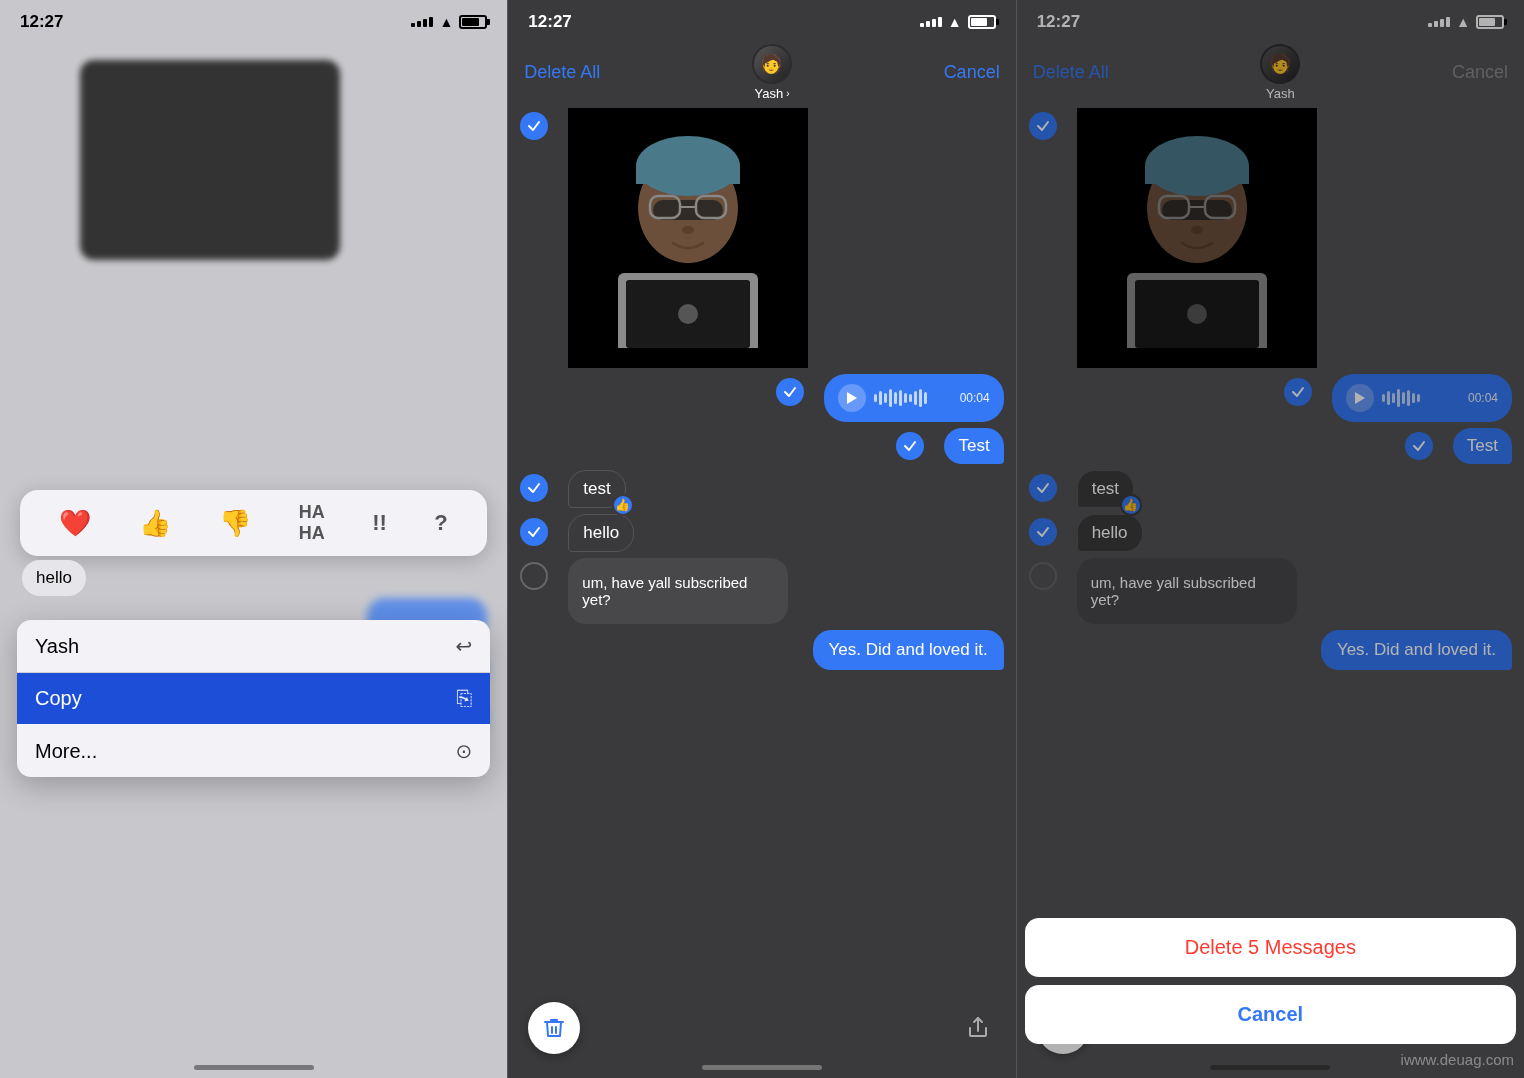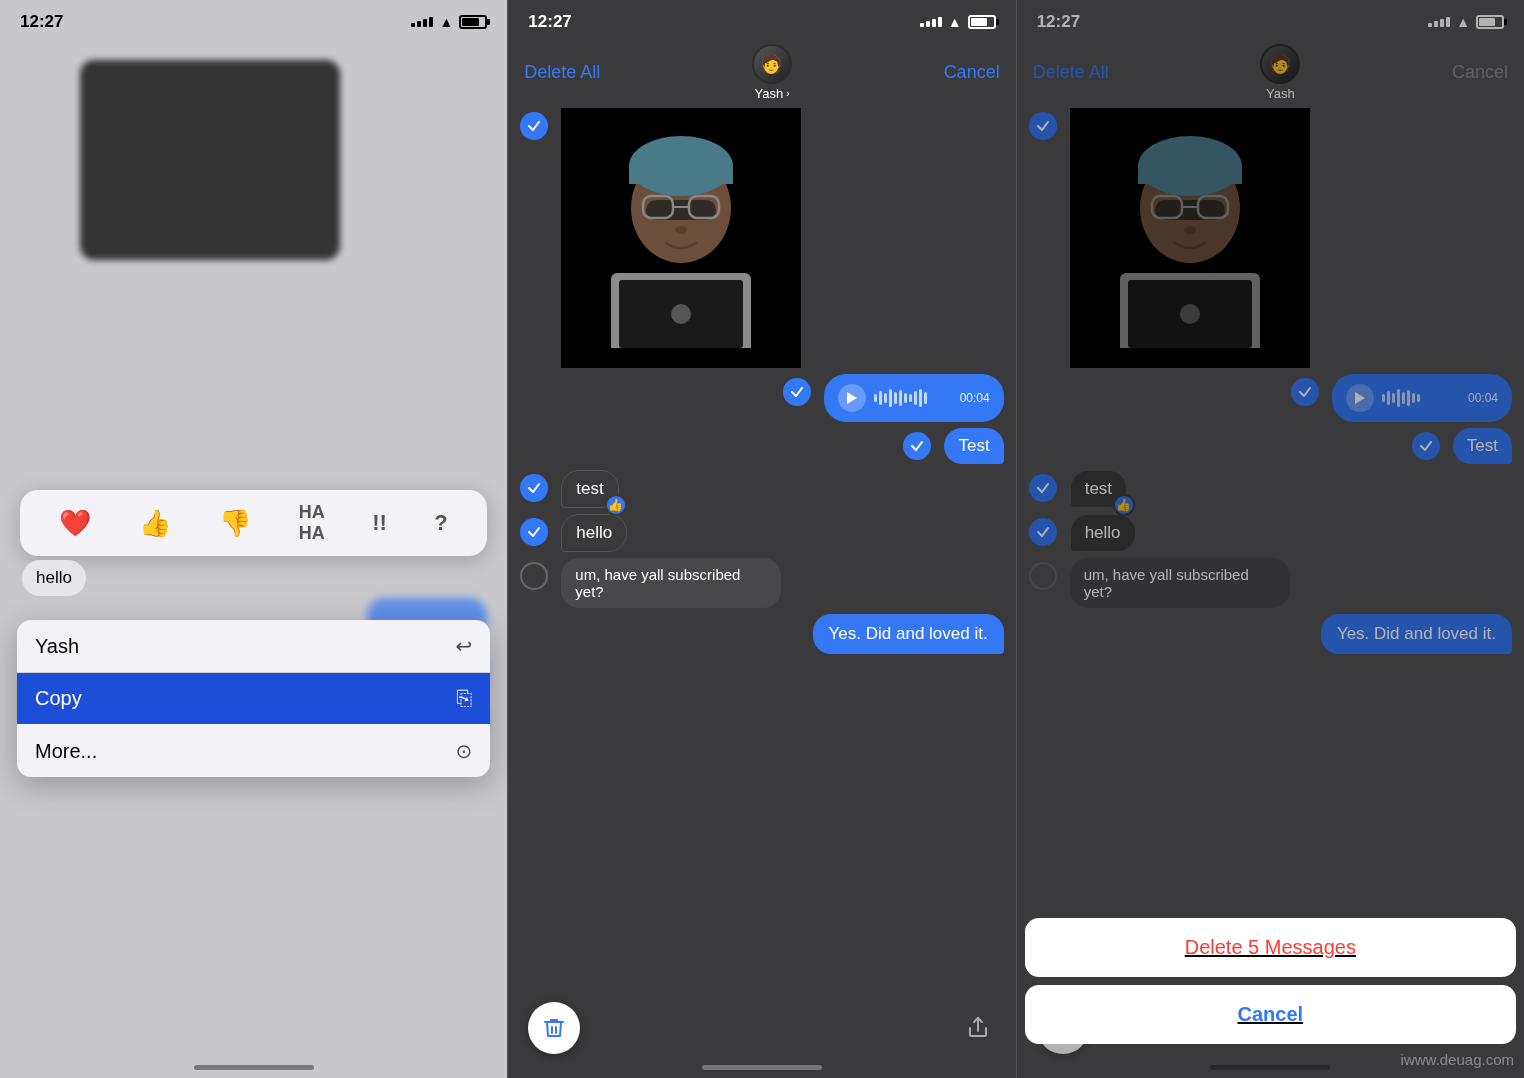--- a/index.html
+++ b/index.html
@@ -285,21 +285,21 @@
       overflow: hidden;
       padding: 8px 12px;
       display: flex;
       flex-direction: column;
       gap: 6px;
     }
 
     .msg-row {
       display: flex;
       align-items: flex-start;
-      gap: 13px;
+      gap: 20px;
     }
     .msg-row.sent {
       justify-content: flex-end;
     }
     .msg-row.received {
       justify-content: flex-start;
     }
 
     .check-circle {
       width: 28px;
@@ -375,21 +375,21 @@
       border-radius: 18px 18px 18px 4px;
       padding: 8px 14px;
       color: #fff;
       font-size: 17px;
       max-width: 220px;
       border: 1px solid #555;
     }
     .bubble-received-light {
       background: #48484a;
       border-radius: 18px;
-      padding: 8px 14px;
+      padding: 16px 14px;
       color: #fff;
       font-size: 15px;
       max-width: 220px;
     }
 
     .thumbs-reaction {
       position: relative;
       display: inline-block;
     }
     .reaction-badge {
@@ -838,21 +838,21 @@
       <div class="share-btn">
         <svg width="24" height="24" viewBox="0 0 24 24" fill="none" stroke="#aaa" stroke-width="2" stroke-linecap="round" stroke-linejoin="round">
           <path d="M4 12v7a1 1 0 001 1h14a1 1 0 001-1v-7"></path>
           <polyline points="16 6 12 2 8 6"></polyline>
           <line x1="12" y1="2" x2="12" y2="15"></line>
         </svg>
       </div>
     </div>
   </div>
 
-  <div style="position:absolute; bottom:0; left:0; right:0; padding: 6px 8px 34px; z-index:30;text-decoration:underline;">
+  <div style="position:absolute; bottom:0; left:0; right:0; padding: 6px 8px 34px; z-index:30;">
     <div class="action-btn-delete">Delete 5 Messages</div>
     <div class="action-btn-cancel">Cancel</div>
   </div>
 
   <div class="home-indicator" style="background:#000; opacity:0.3; z-index:40;"></div>
 </div>
 
 <div class="watermark" style="position:fixed; bottom:10px; right:10px;">iwww.deuag.com</div>
 
 </body></html>

